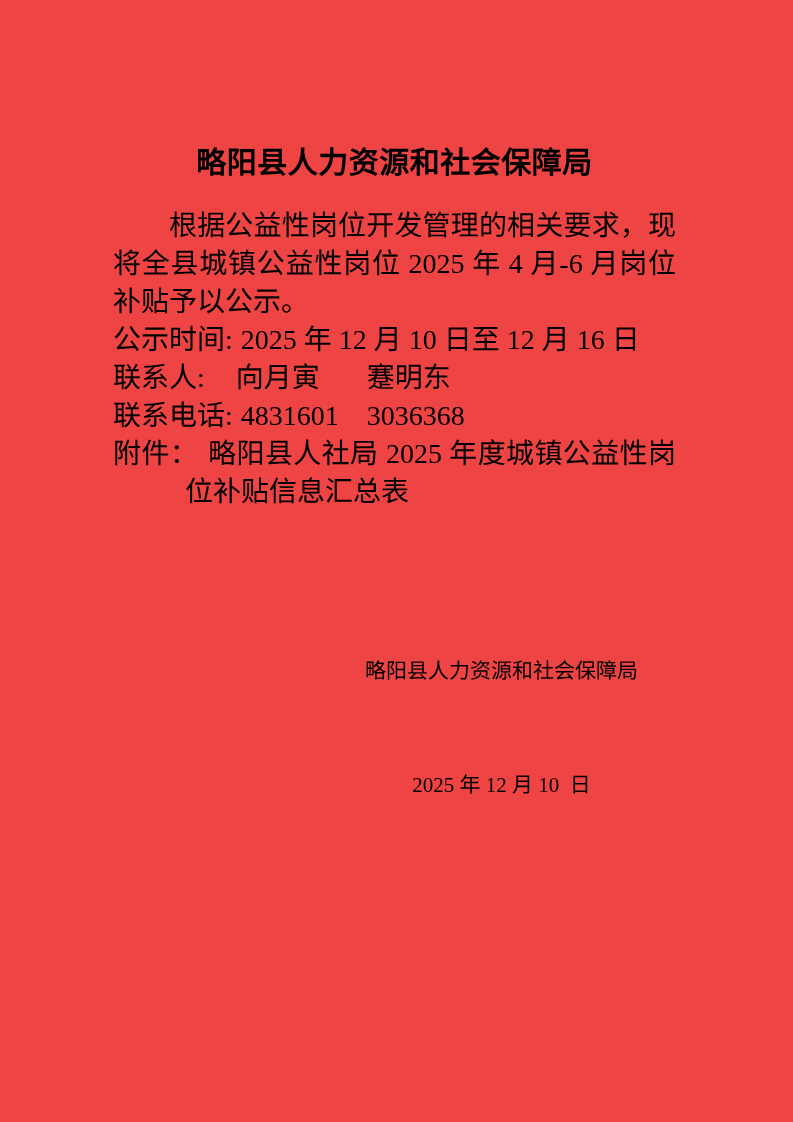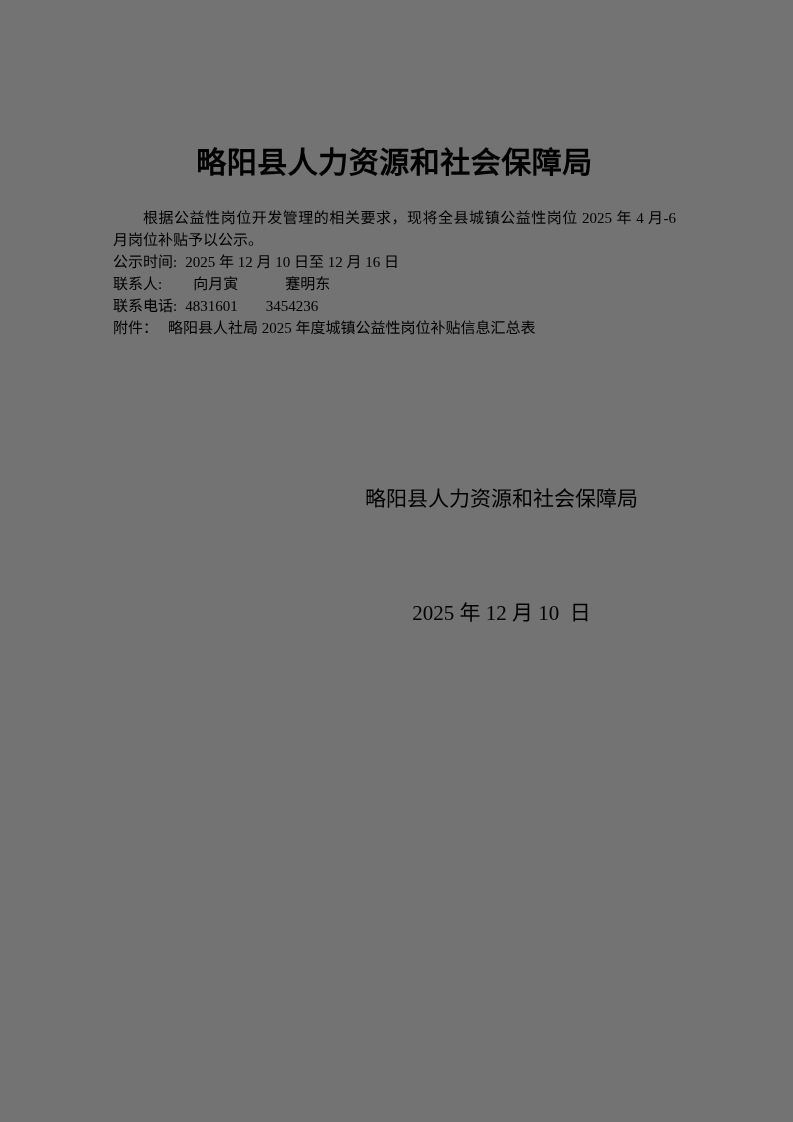--- a/index.html
+++ b/index.html
@@ -5,41 +5,41 @@
   html, body {
     margin: 0;
     padding: 0;
     background: #ffffff;
   }
   .page {
     position: relative;
     width: 793px;
     height: 1122px;
     margin: 0 auto;
-    background: #737373;
+    background: #ef4444;
     box-sizing: border-box;
     padding: 141px 117px 0 113px;
     color: #000000;
     font-family: "Liberation Serif", "DejaVu Serif", serif;
     overflow: hidden;
   }
   .doc-title {
     margin: 0 0 22px 0;
     font-size: 30px;
     line-height: 44px;
     font-weight: bold;
     text-align: center;
   }
   .doc-title .title-line {
     display: block;
     letter-spacing: 0.5px;
   }
   .doc-body {
-    font-size: 15px;
-    line-height: 22px;
+    font-size: 28px;
+    line-height: 38px;
   }
   .para {
     margin: 0;
     text-indent: 2em;
     text-align: justify;
   }
   .info-line {
     margin: 0;
     white-space: pre;
   }
@@ -81,21 +81,21 @@
 
   <div class="doc-body">
 
     <p class="para">根据公益性岗位开发管理的相关要求，现将全县城镇公益性岗位 2025 年 4 月-6 月岗位补贴予以公示。</p>
 
 
     <p class="info-line"><span class="label">公示时间:</span><span class="value">2025 年 12 月 10 日至 12 月 16 日</span></p>
 
     <p class="info-line"><span class="label">联系人:</span><span class="contact-name-1">向月寅</span><span class="contact-name-2">蹇明东</span></p>
 
-    <p class="info-line"><span class="label">联系电话:</span><span class="phone-1">4831601</span><span class="phone-2">3454236</span></p>
+    <p class="info-line"><span class="label">联系电话:</span><span class="phone-1">4831601</span><span class="phone-2">3036368</span></p>
 
     <p class="attachment"><span class="att-label">附件：</span><span>略阳县人社局 2025 年度城镇公益性岗位补贴信息汇总表</span></p>
 
   </div>
 
   <div class="signature">
     <div class="signature-inner">
       <div>略阳县人力资源和社会保障局</div>
       <div>2025 年 12 月 10  日</div>
     </div>

